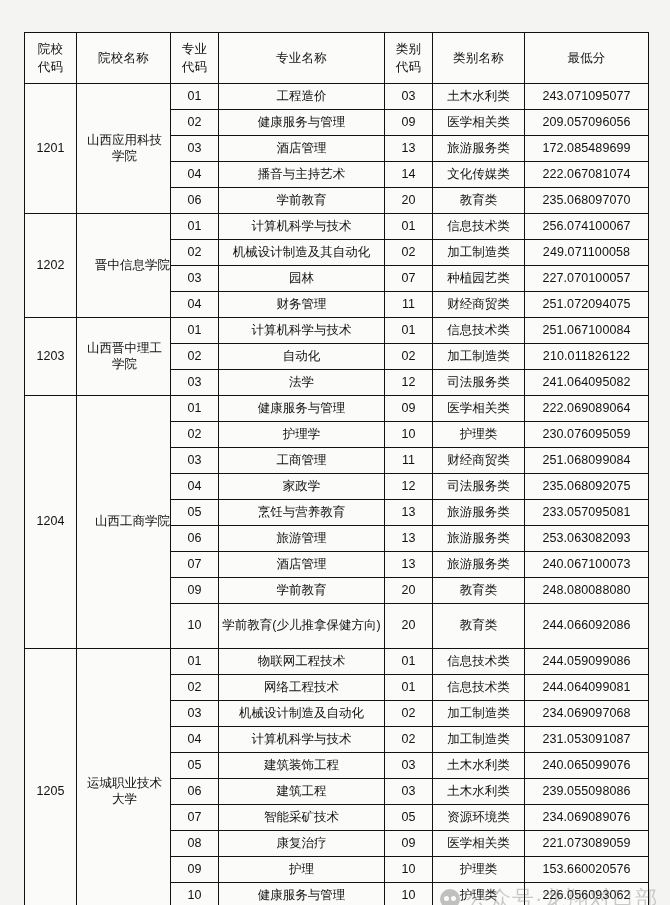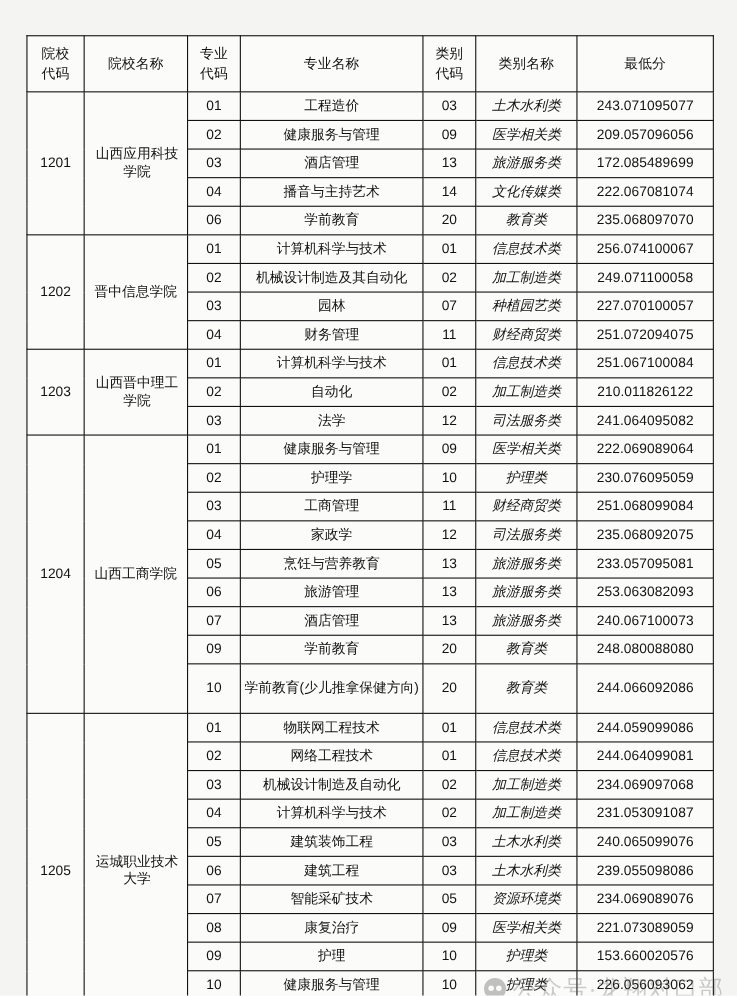--- a/index.html
+++ b/index.html
@@ -84,21 +84,21 @@
   td.school-name {
     line-height: 1.75;
     padding: 0 6px;
   }
   td.school-name .nm {
     display: block;
     text-align: center;
     padding-left: 2px;
   }
   td.school-name.single .nm {
-    text-align: center;
+    text-align: right;
     padding-left: 0;
   }
 
   td.major-name {
     text-align: left;
     padding-left: 10px;
     line-height: 1.65;
   }
 
   td.score {
@@ -107,21 +107,20 @@
     letter-spacing: 0.1px;
   }
 
   td.major-code, td.cat-code {
     font-size: 12.5px;
   }
 
   td.cat-name {
     text-align: left;
     padding-left: 12px;
-    font-style: italic;
   }
 
   tr.tall td { height: 44px; }
 
   .footnote {
     position: absolute;
     left: 12px;
     top: 878px;
     font-size: 12.5px;
     font-weight: bold;

